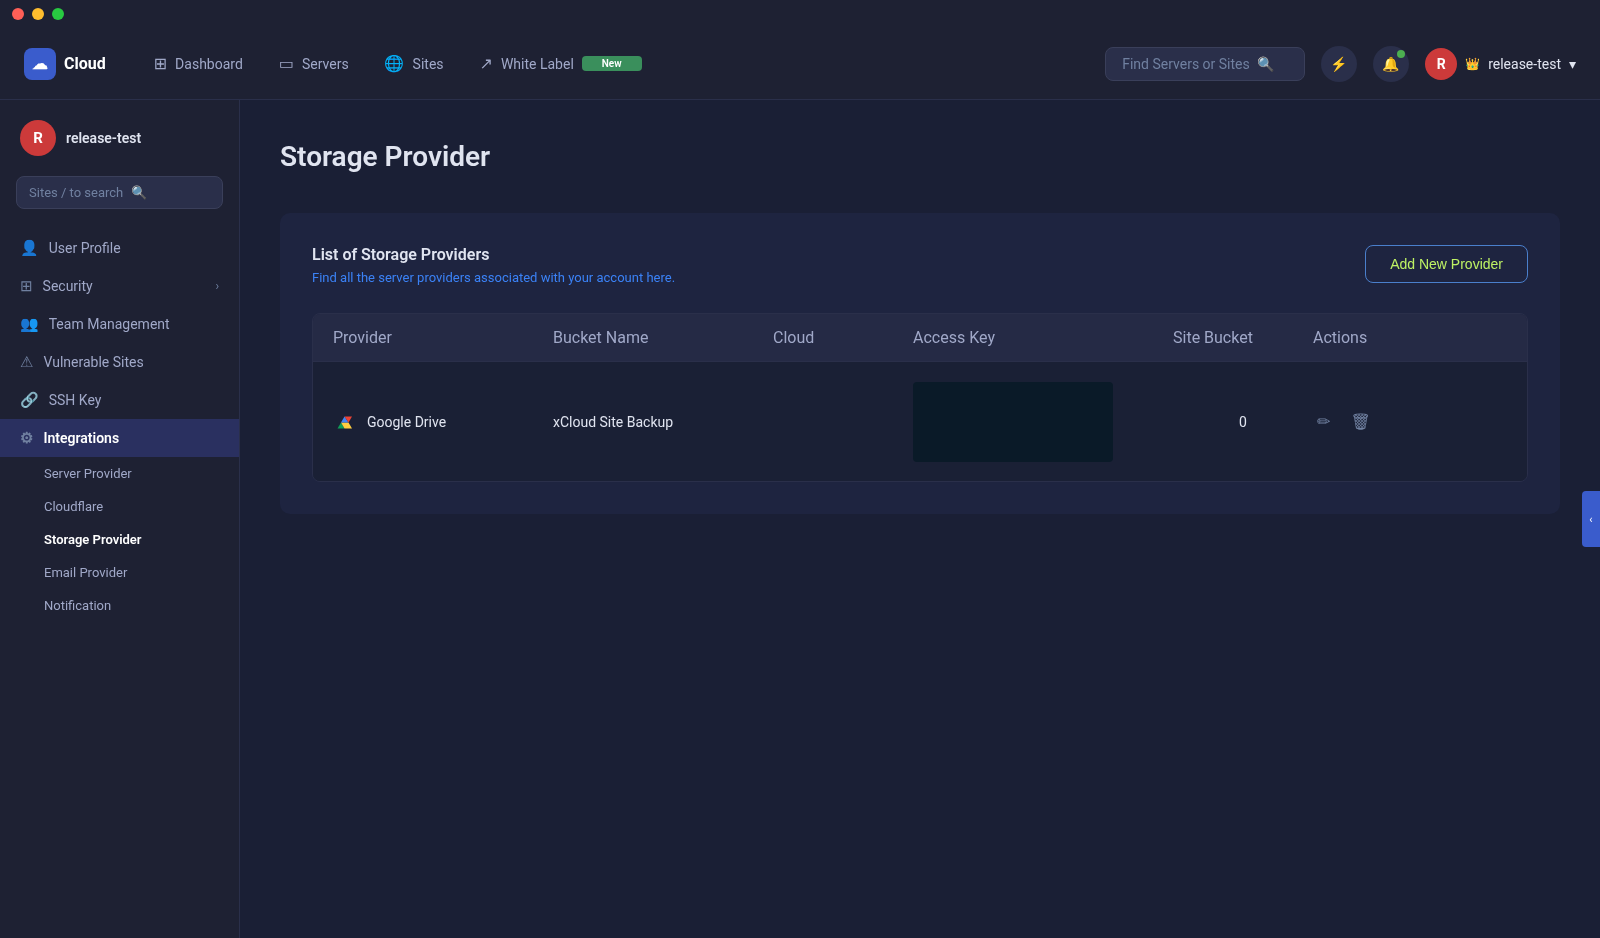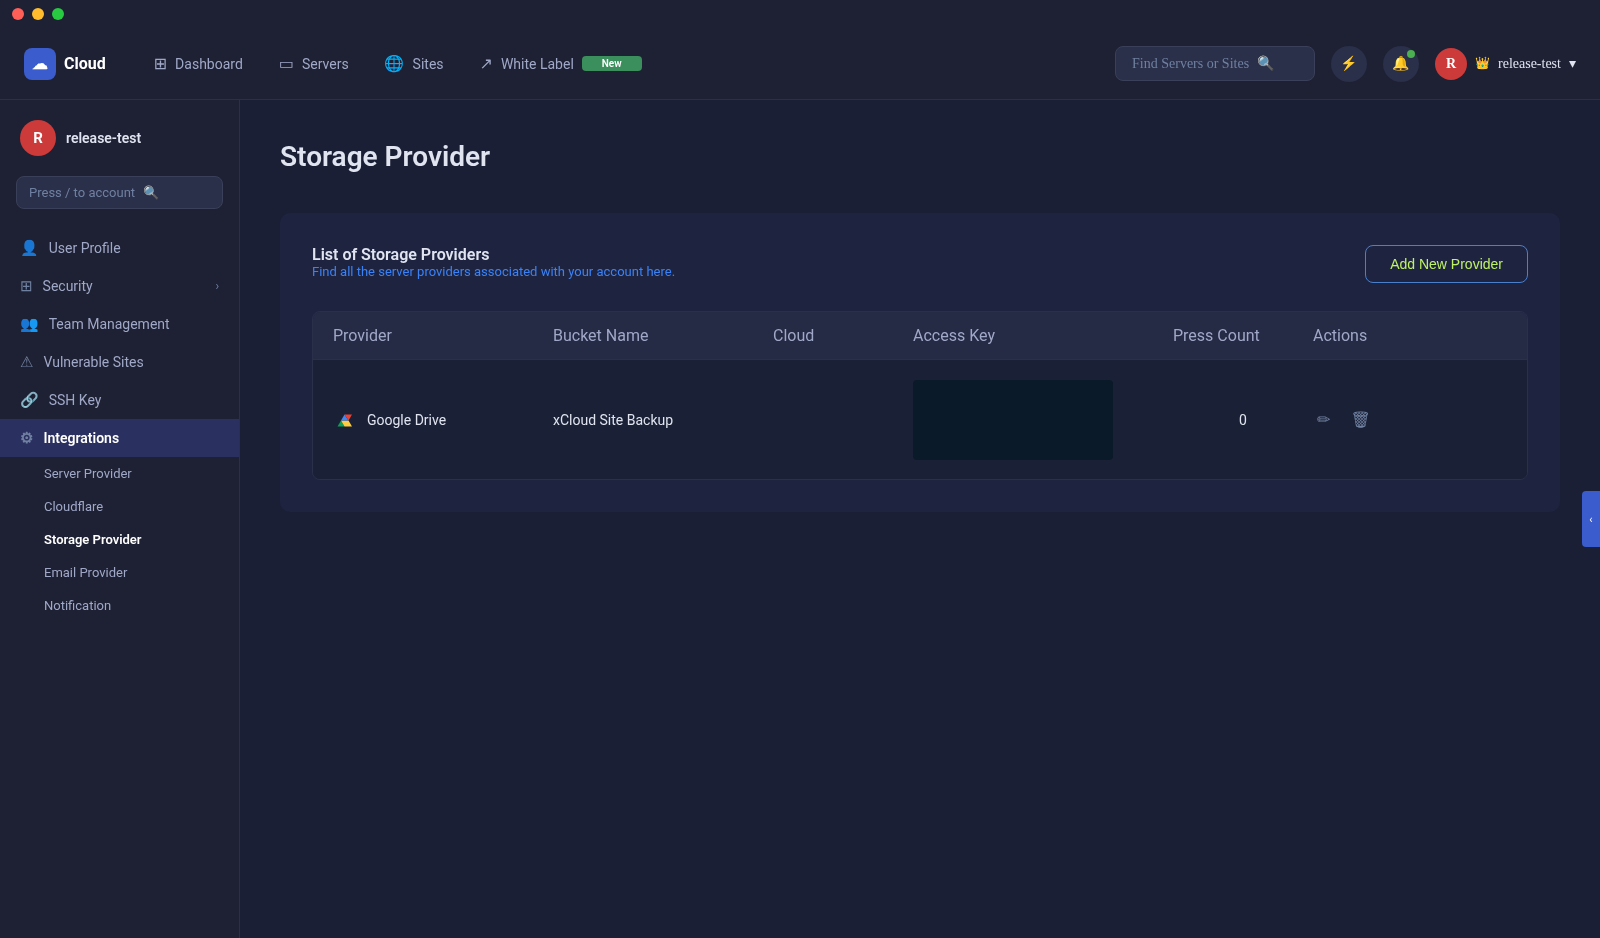--- a/index.html
+++ b/index.html
@@ -79,21 +79,20 @@
       color: white;
       font-size: 10px;
       padding: 2px 20px;
       border-radius: 4px;
       font-weight: 600;
     }
     .nav-right {
       display: flex;
       align-items: center;
       gap: 16px;
-      font-family: Liberation Serif, serif;
     }
     .search-box {
       display: flex;
       align-items: center;
       gap: 8px;
       background: #2a2f4a;
       border: 1px solid #3a3f5a;
       border-radius: 8px;
       padding: 8px 16px;
       color: #7080a0;
@@ -243,20 +242,21 @@
     .card-header {
       display: flex;
       align-items: flex-start;
       justify-content: space-between;
       margin-bottom: 28px;
     }
     .card-title {
       font-size: 16px;
       font-weight: 600;
       color: #e0e4f0;
+      margin-bottom: 6px;
     }
     .card-subtitle {
       font-size: 13px;
       color: #3b82f6;
     }
     .btn-add-provider {
       background: transparent;
       border: 1px solid #4a7fcc;
       color: #bef264;
       font-size: 14px;
@@ -422,21 +422,21 @@
 <div class="main-layout">
 
   <aside class="sidebar">
     <div class="sidebar-user">
       <div class="sidebar-avatar">
         <span>R</span>
       </div>
       <span class="sidebar-username">release-test</span>
     </div>
     <div class="sidebar-search">
-      <span>Press / to account</span>
+      <span>Sites / to search</span>
       <span>🔍</span>
     </div>
     <nav class="sidebar-nav">
       <div class="sidebar-item">
         <div class="sidebar-item-left">
           <span class="sidebar-item-icon">👤</span>
           <span>User Profile</span>
         </div>
       </div>
       <div class="sidebar-item">
@@ -500,21 +500,21 @@
           </div>
           <button class="btn-add-provider">Add New Provider</button>
         </div>
 
         <div class="table-wrapper">
           <div class="table-header">
             <div class="th">Provider</div>
             <div class="th">Bucket Name</div>
             <div class="th">Cloud</div>
             <div class="th">Access Key</div>
-            <div class="th">Press Count</div>
+            <div class="th">Site Bucket</div>
             <div class="th">Actions</div>
           </div>
           <div class="table-row">
             <div class="provider-cell">
               <svg class="google-drive-icon" viewBox="0 0 24 24" xmlns="http://www.w3.org/2000/svg">
                 <path d="M4.5 18.5L8 12.5L11.5 18.5H4.5Z" fill="#0f9d58"></path>
                 <path d="M8 12.5L15.5 12.5L19 18.5H11.5L8 12.5Z" fill="#ffcd40"></path>
                 <path d="M8 12.5L11.5 6.5L15.5 12.5H8Z" fill="#4285f4"></path>
                 <path d="M11.5 6.5L15.5 12.5L19 6.5H11.5Z" fill="#ea4335"></path>
               </svg>

